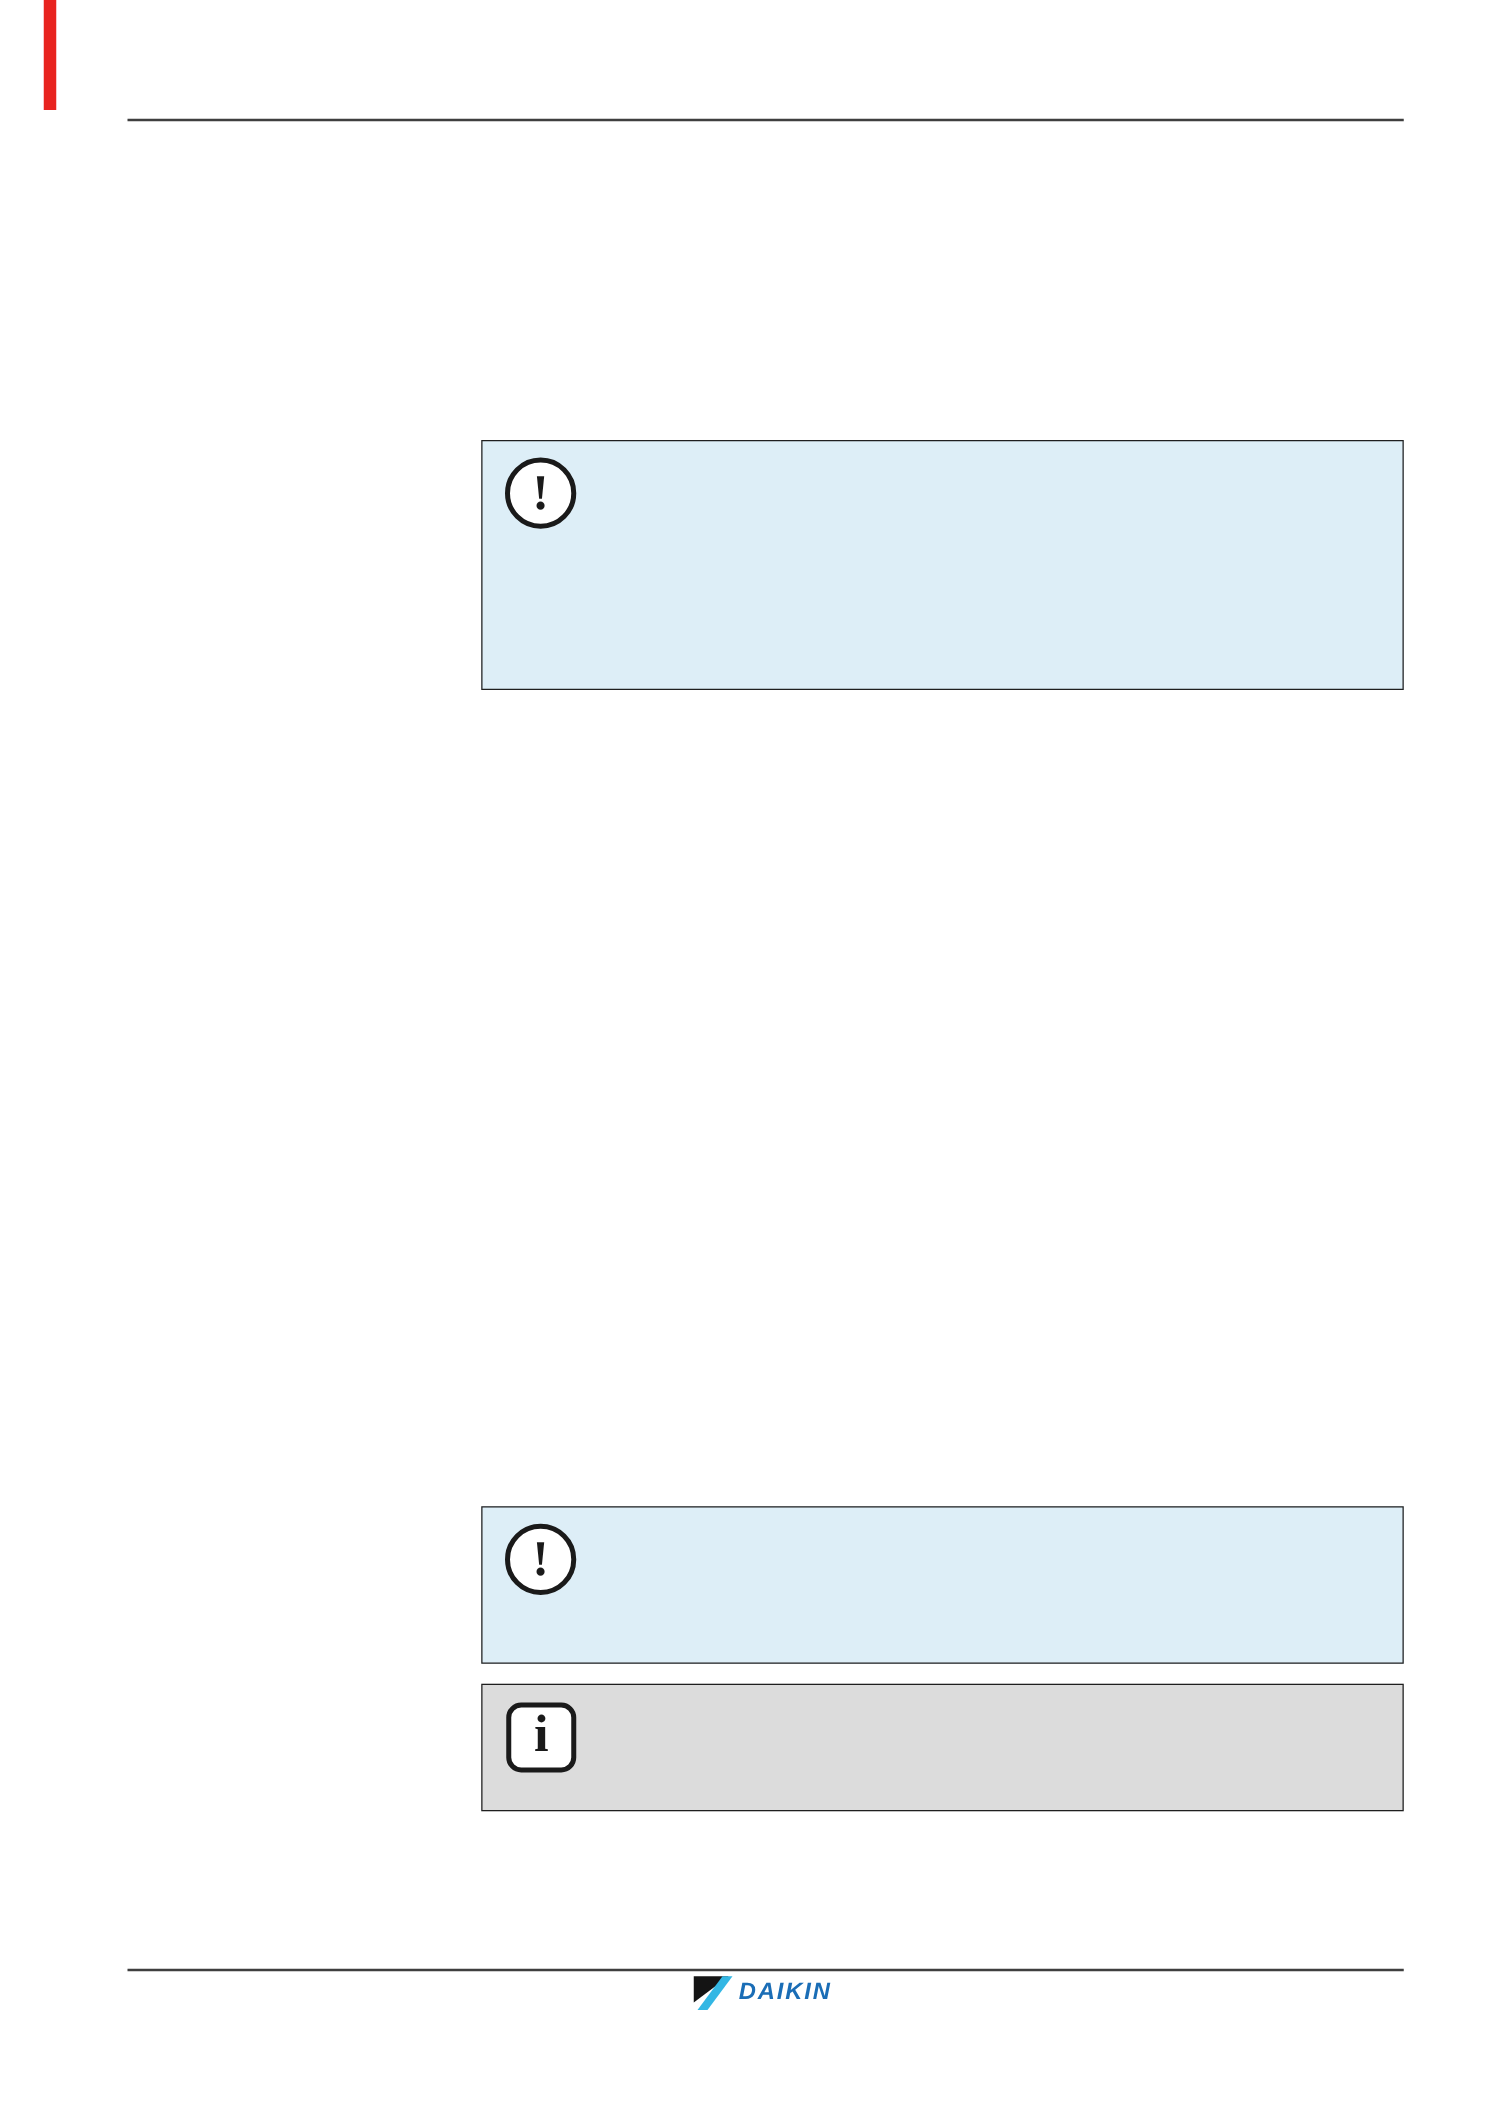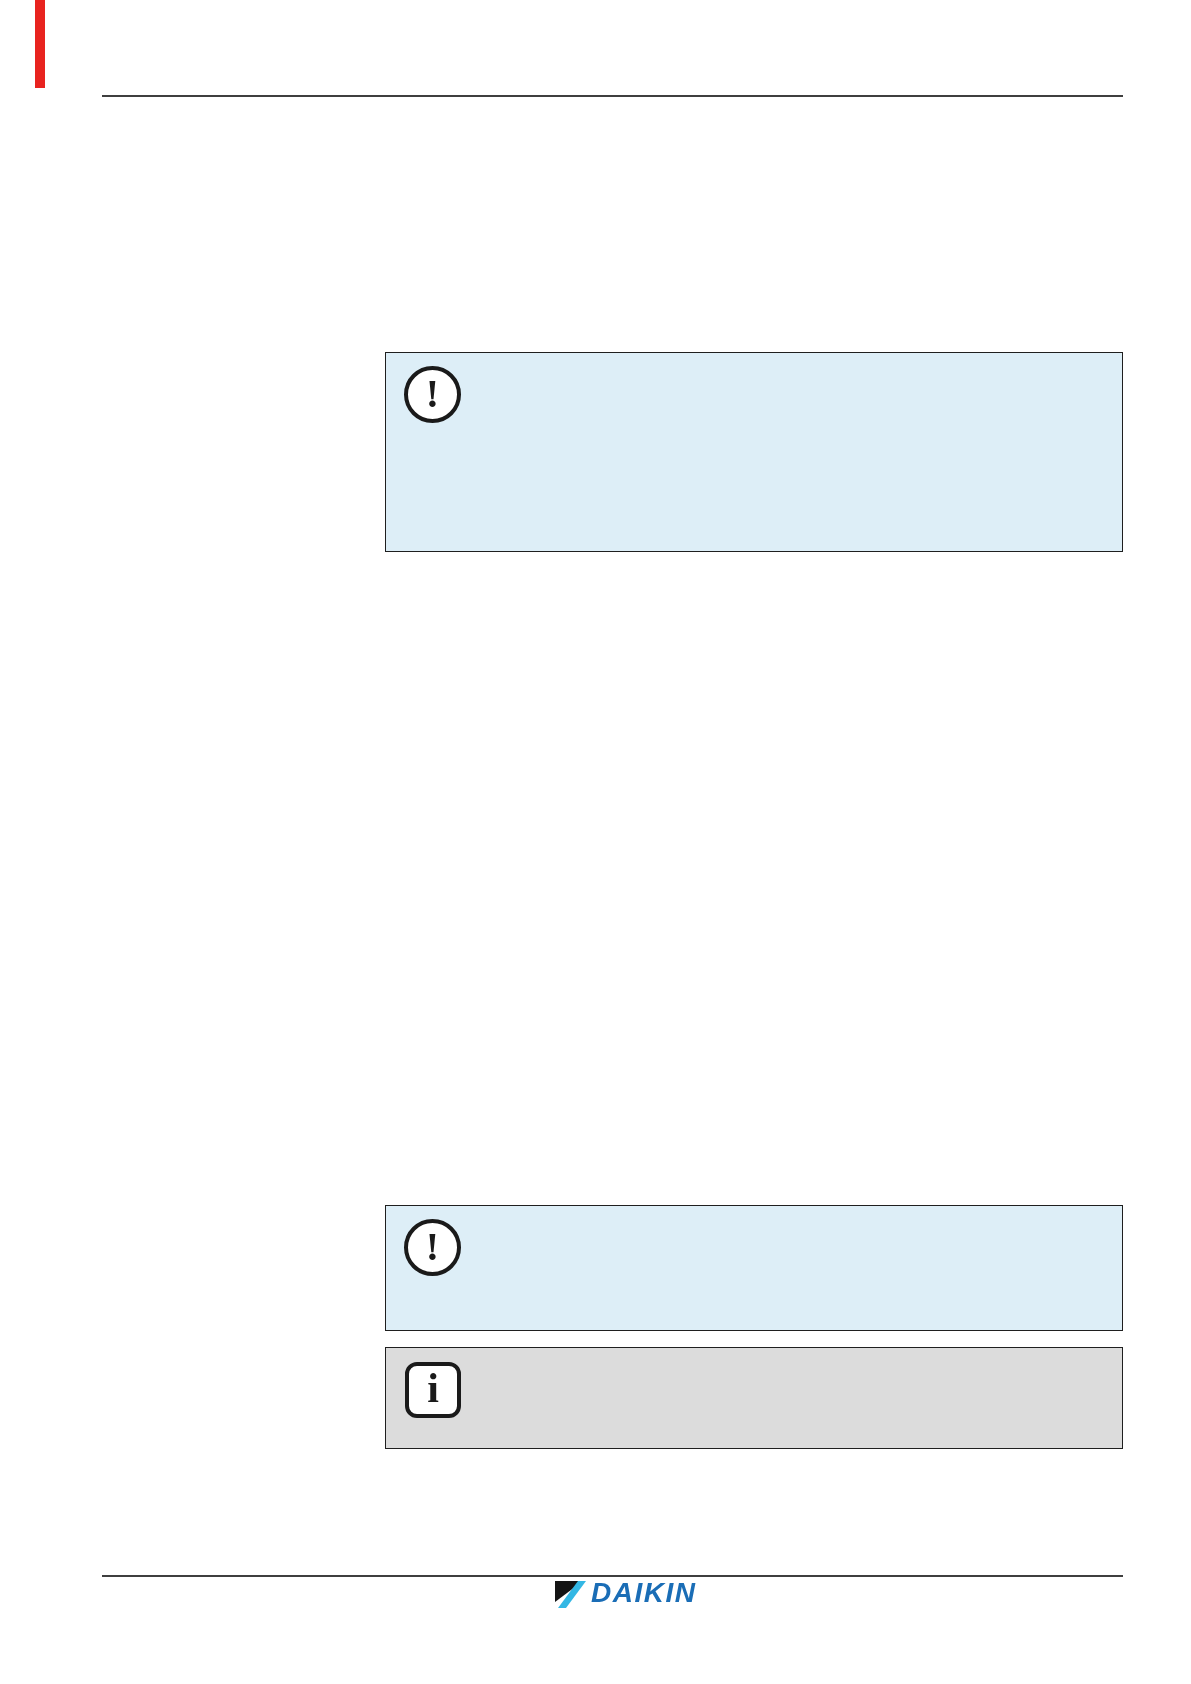--- a/index.html
+++ b/index.html
@@ -102,21 +102,21 @@
   }
   .logo-mark {
     width: 34px;
     height: 28px;
     display: block;
   }
   .logo-text {
     font-family: "Liberation Sans", sans-serif;
     font-weight: bold;
     font-style: italic;
-    font-size: 28px;
+    font-size: 19px;
     letter-spacing: 1.5px;
     color: var(--daikin-blue, #1a6db6);
     line-height: 1;
     transform: translateY(-1px);
   }
 </style>
 </head>
 <body>
 
 <div class="page">

